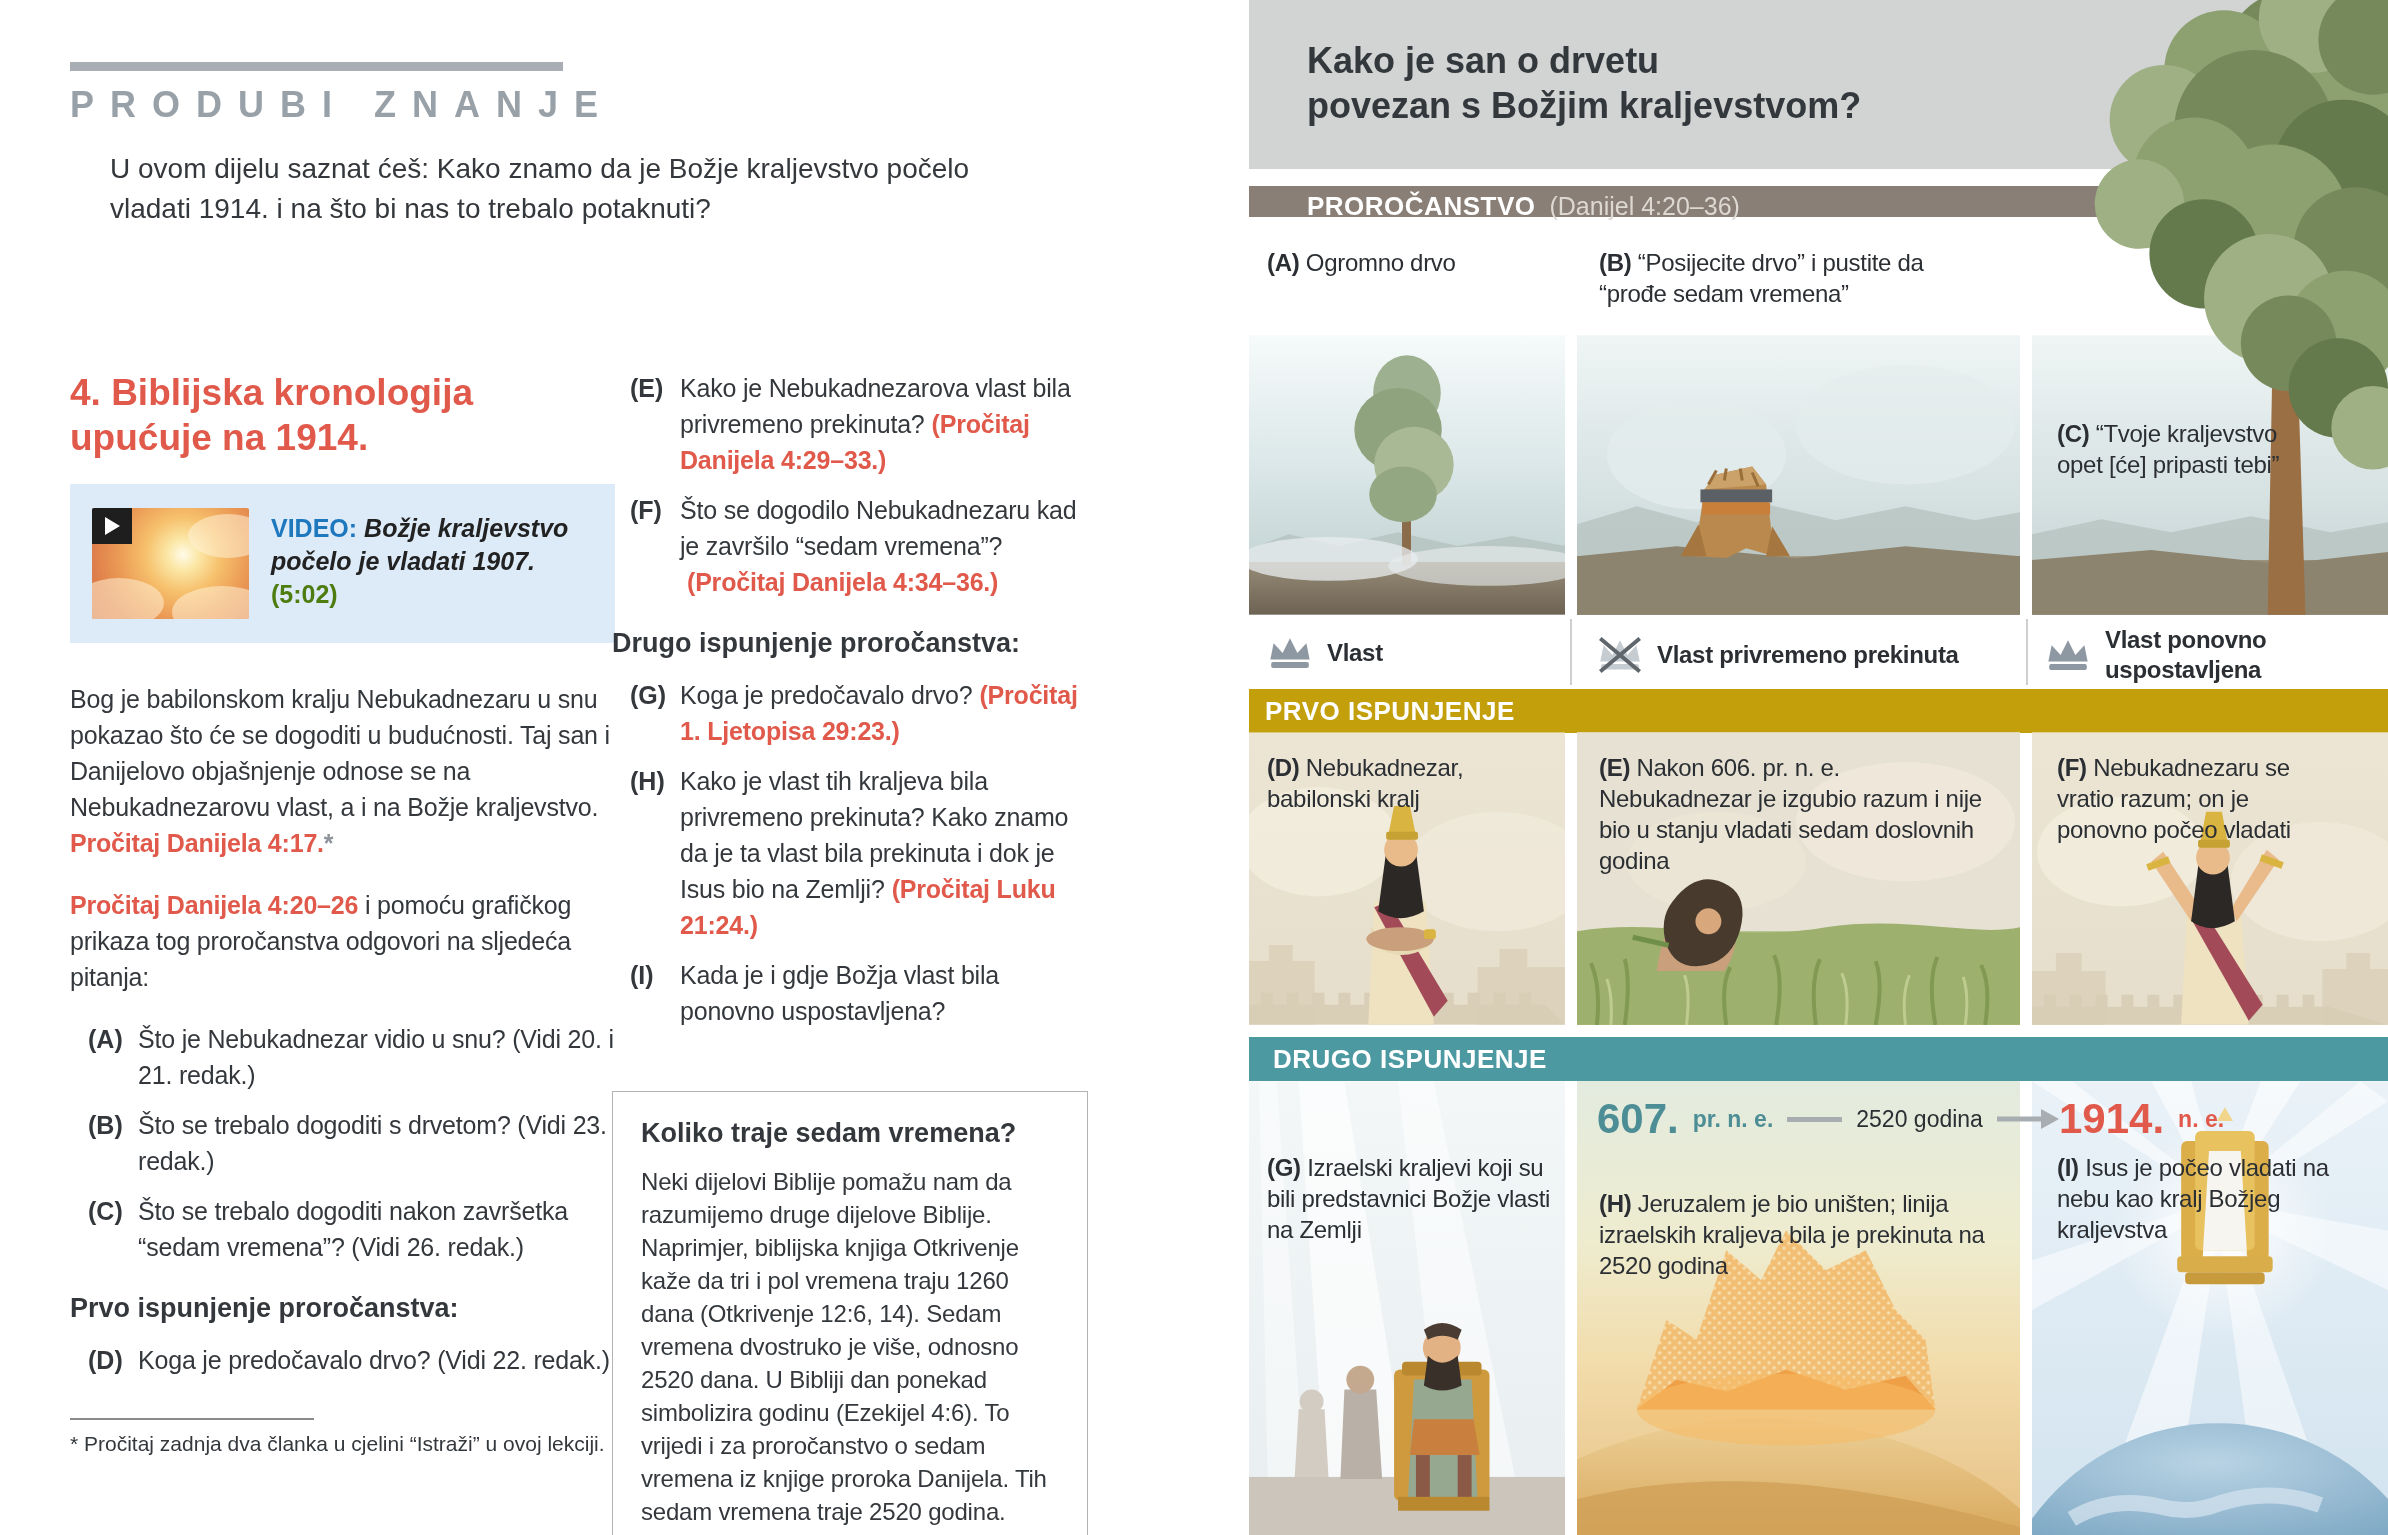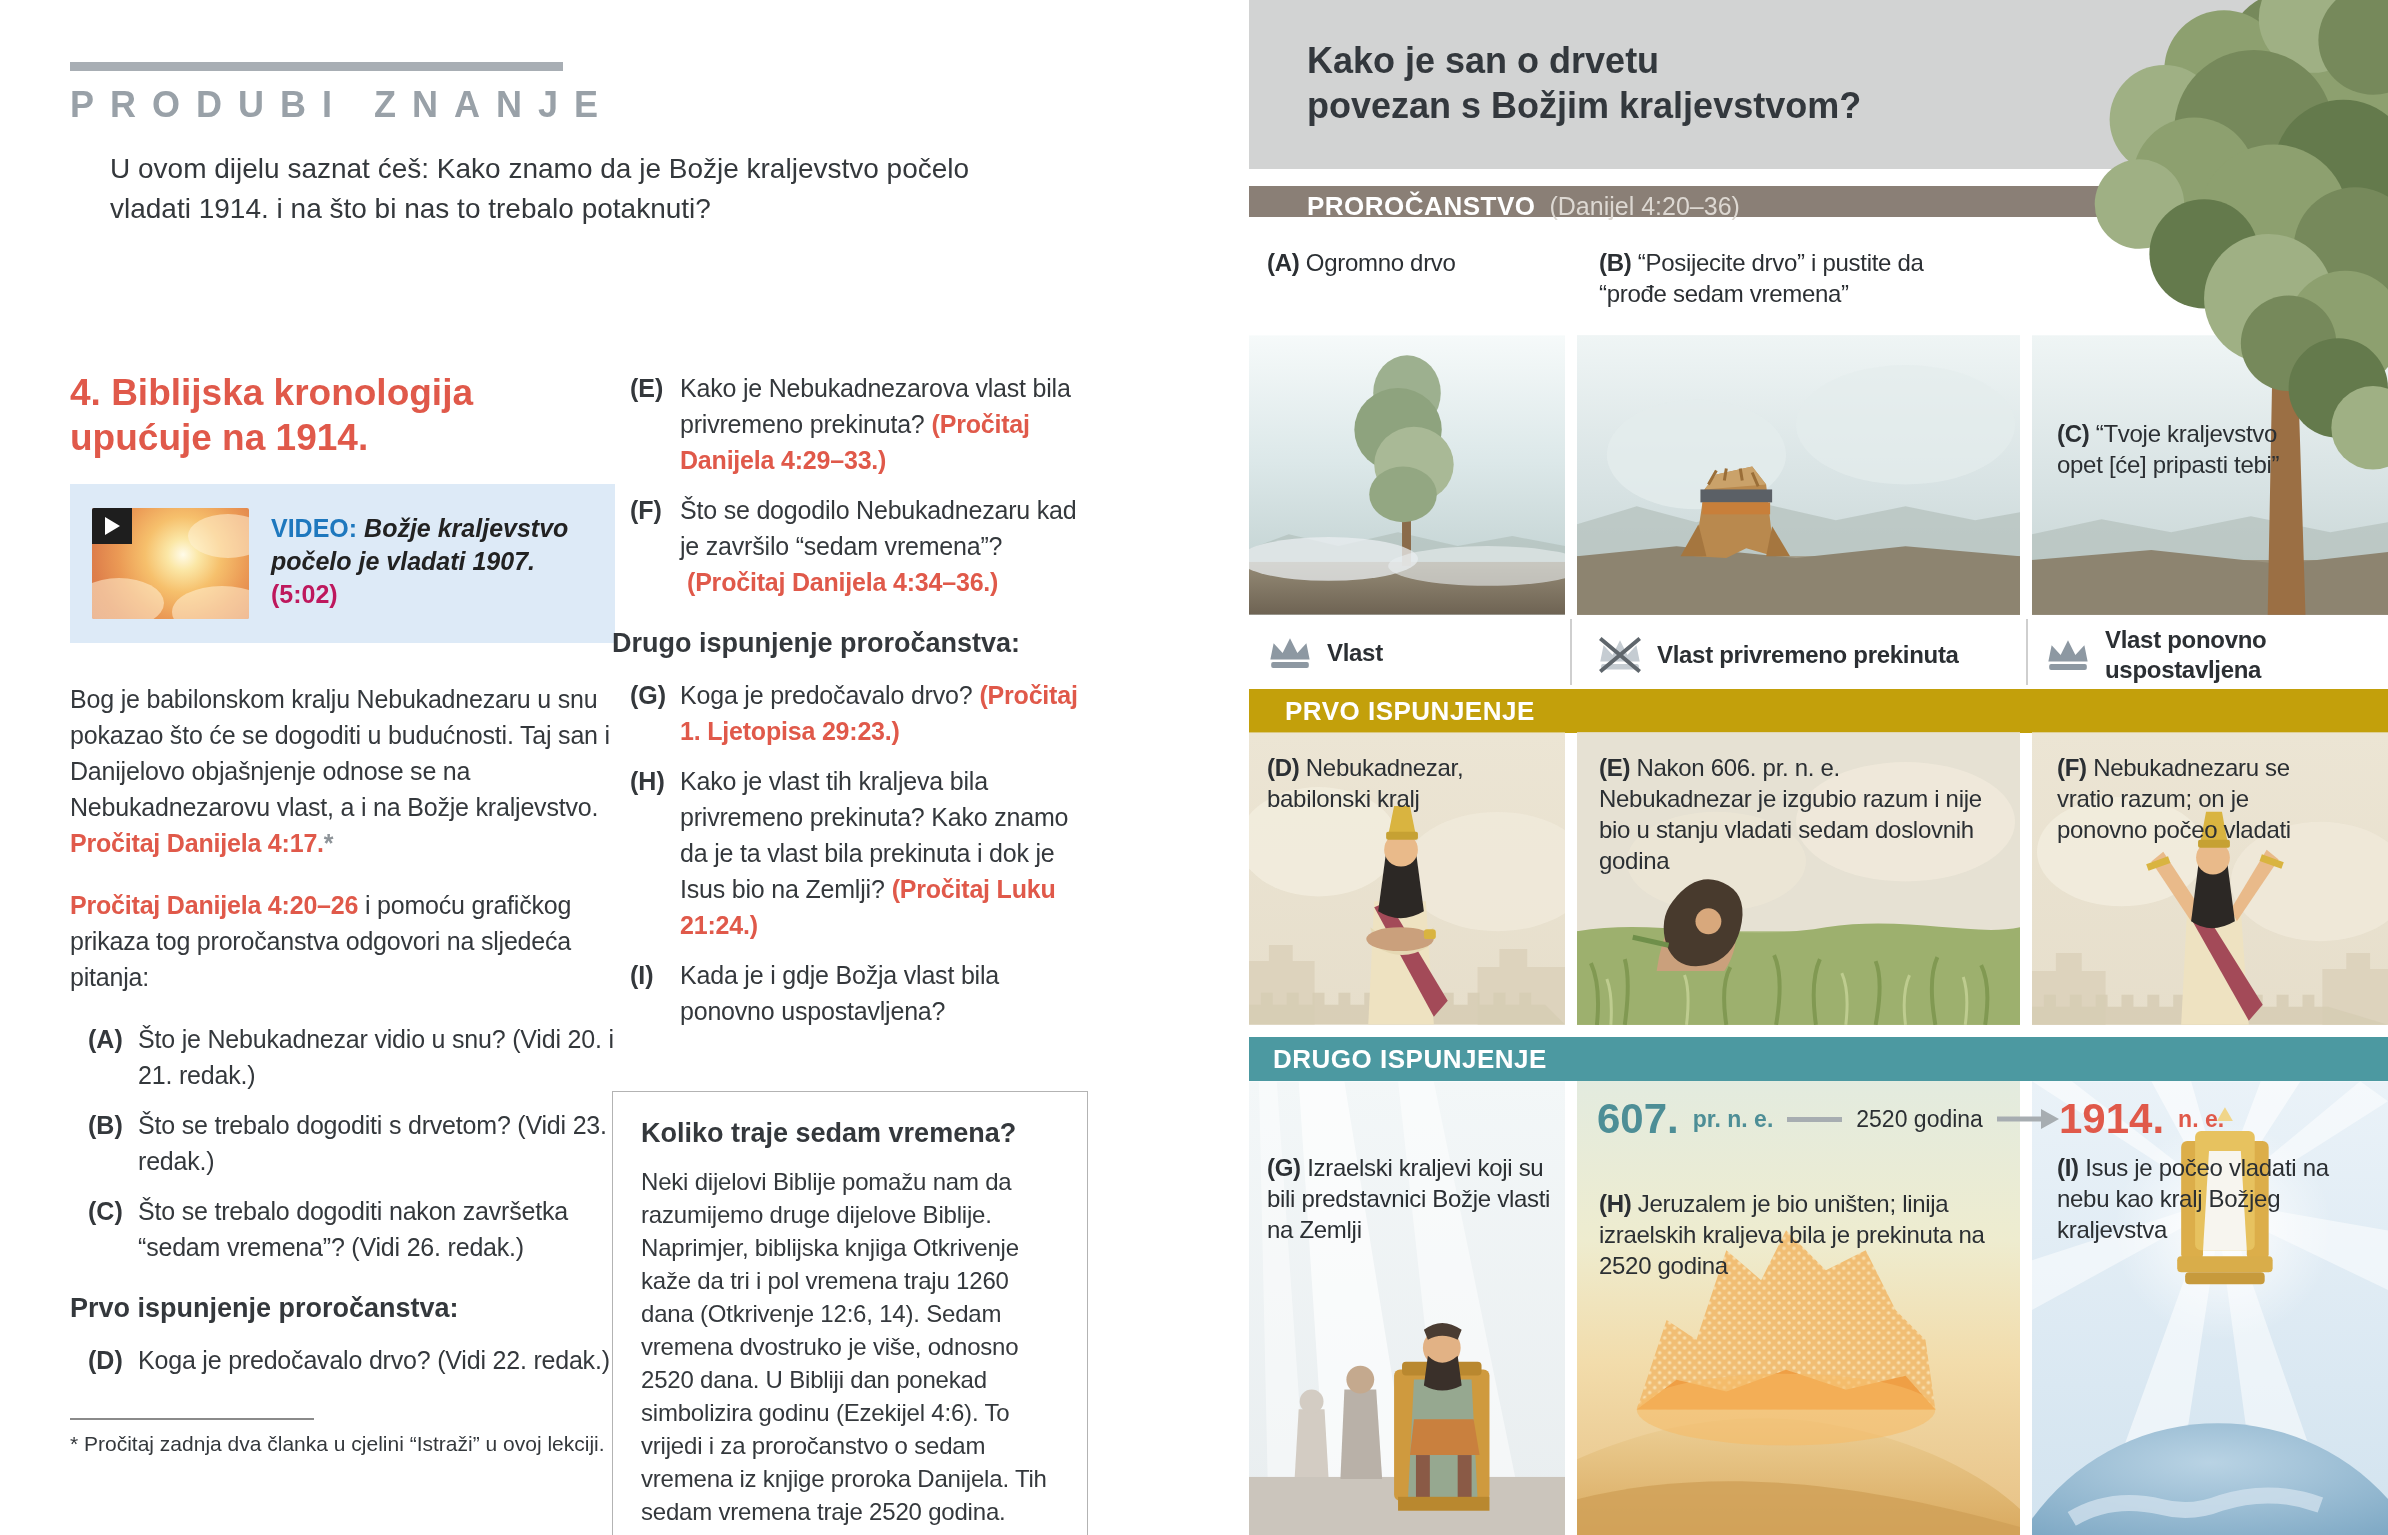--- a/index.html
+++ b/index.html
@@ -19,21 +19,21 @@
   .thumb{position:relative;width:157px;height:111px;flex:none;border-radius:2px;overflow:hidden;
      background:
        radial-gradient(circle at 58% 42%, #fffbe9 0%, #fbe7a6 14%, #f6c06c 34%, #eb9a55 58%, #de7f4b 80%, #d5764c 100%);}
   .thumb .cloud{position:absolute;background:rgba(255,240,214,.55);border-radius:50%;}
   .play{position:absolute;left:0;top:0;width:40px;height:36px;background:#1e1e1e;cursor:pointer;}
   .play:before{content:"";position:absolute;left:13px;top:9px;border-left:15px solid #ffffff;
                border-top:9px solid transparent;border-bottom:9px solid transparent;}
   .cap{font-size:25px;line-height:33px;padding-top:4px;}
   .cap-label{color:var(--link-blue,#1e78be);font-weight:bold;}
   .cap-title{font-weight:bold;font-style:italic;color:#222;}
-  .cap-dur{font-weight:bold;color:#be185d;}
+  .cap-dur{font-weight:bold;color:#4d7c0f;}
   .para{font-size:25px;line-height:36px;letter-spacing:-0.2px;margin:0 0 26px 0;}
   .red{color:var(--accent-red,#e0594a);font-weight:bold;}
   .fmark{color:#8d9398;font-weight:bold;}
   .q{display:flex;margin:0 0 14px 18px;}
   .qid{font-weight:bold;width:50px;flex:none;font-size:25px;line-height:36px;}
   .qt{font-size:25px;line-height:36px;letter-spacing:-0.2px;}
   .qt .red{margin-left:7px;}
   .subhead{font-size:27px;font-weight:bold;margin:28px 0 18px 0;}
   .fnwrap{margin-top:40px;}
   .fnrule{width:244px;border:none;border-top:2px solid #8a8a8a;margin:0 0 10px 0;}
@@ -42,21 +42,21 @@
   .sidebox h3{font-size:27px;margin:0 0 16px 0;}
   .sidebox p{font-size:24px;line-height:33px;margin:0;letter-spacing:-0.2px;}
   
   .rp{position:absolute;left:1249px;top:0;width:1139px;height:1535px;}
   .rp-header{position:absolute;left:0;top:0;width:1139px;height:169px;background:var(--header-gray,#d2d3d3);}
   .rp-title{position:absolute;left:58px;top:38px;font-size:36px;line-height:45px;font-weight:bold;color:#33383d;}
   .band{position:absolute;left:0;width:1139px;color:#fff;font-weight:bold;font-size:26px;
         letter-spacing:0.5px;box-sizing:border-box;}
   .band-p{top:186px;height:31px;line-height:41px;background:var(--band-prophecy,#8a7f76);padding-left:58px;}
   .band-p .bref{font-weight:normal;color:#ddd8d2;font-size:25px;margin-left:14px;letter-spacing:0;}
-  .band-1{top:689px;height:44px;line-height:44px;background:var(--band-first,#c3a00b);padding-left:36px;}
+  .band-1{top:689px;height:44px;line-height:44px;background:var(--band-first,#c3a00b);padding-left:16px;}
   .band-2{top:1037px;height:44px;line-height:44px;background:var(--band-second,#4c99a1);padding-left:24px;}
   .plabel{position:absolute;font-size:24px;line-height:31px;color:#2b2f33;letter-spacing:-0.3px;z-index:6;}
   .plabel .lid{font-weight:bold;}
   .panel{position:absolute;overflow:hidden;}
   .panel svg{display:block;}
   
   .r1{top:335px;height:280px;} .r2{top:732px;height:293px;} .r3{top:1081px;height:455px;}
   .c1{left:0;width:316px;} .c2{left:328px;width:443px;} .c3{left:783px;width:356px;}
   .divider{position:absolute;width:2px;background:#cfcfcf;top:619px;height:66px;z-index:4;}
   .legend-item{position:absolute;display:flex;align-items:center;gap:14px;z-index:5;

